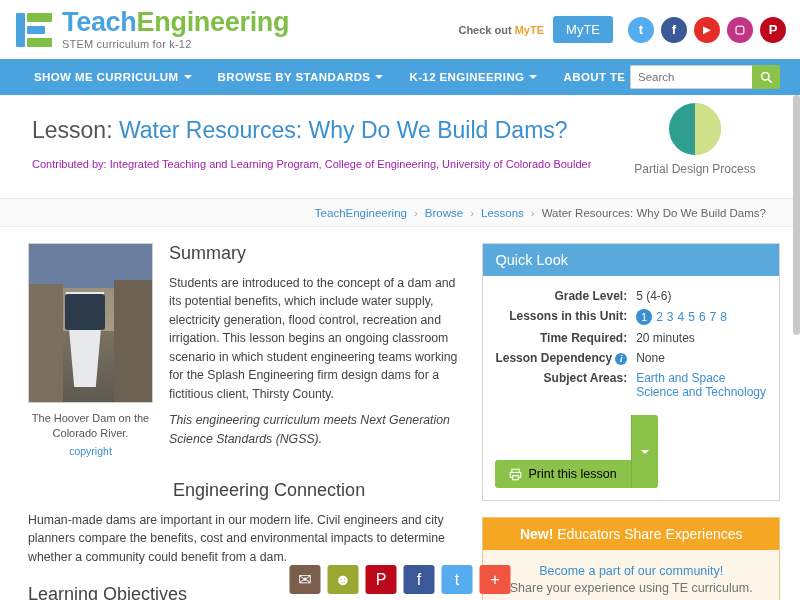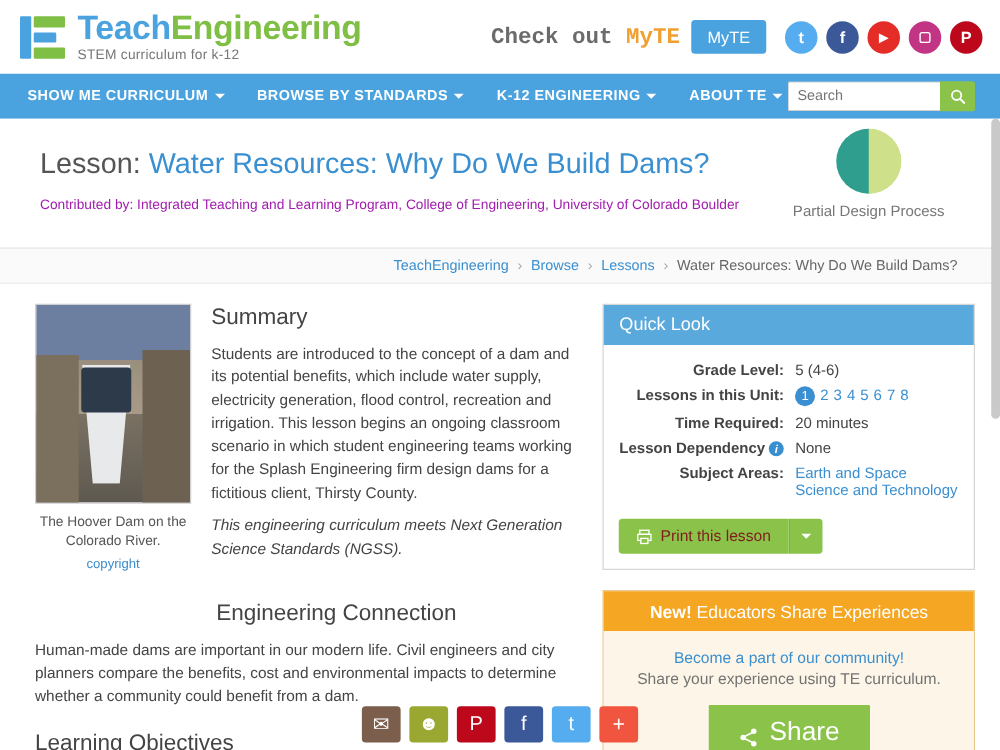--- a/index.html
+++ b/index.html
@@ -47,42 +47,42 @@
   .logo-title { font-size: 27px; font-weight: 600; letter-spacing: -0.3px; }
   .logo-title .teach { color: #4aa3df; }
   .logo-title .eng { color: #7fbf45; }
   .logo-sub { font-size: 11px; color: #777; margin-top: 3px; letter-spacing: 0.2px; }
 
   .header-right {
     position: absolute; right: 14px; top: 0; height: 59px;
     display: flex; align-items: center; gap: 9px;
   }
   .checkout {
-    font-size: 18px; color: #6b6b6b; font-weight: 600; font-family: Liberation Mono, monospace;
+    font-size: 11px; color: #6b6b6b; font-weight: 600;
   }
   .checkout .myte-word { color: #f0a030; }
   .myte-btn {
     background: #4aa3df; color: #fff; border: none;
     font-size: 13px; padding: 6px 13px; border-radius: 3px; cursor: pointer;
     font-family: "Liberation Sans", sans-serif;
   }
   .social { display: flex; gap: 7px; margin-left: 6px; }
   .soc {
     width: 26px; height: 26px; border-radius: 50%;
     display: flex; align-items: center; justify-content: center;
     color: #fff; font-size: 13px; font-weight: 700;
     cursor: pointer;
   }
 
   
   .navbar {
     height: 36px;
     background: #4aa3df;
     display: flex; align-items: center;
-    padding: 0 22px;
+    padding: 0 34px;
     position: relative;
   }
   .nav-item {
     color: #fff; font-size: 11.5px; font-weight: 700;
     letter-spacing: 0.4px;
     margin-right: 26px;
     cursor: pointer;
     display: flex; align-items: center; gap: 5px;
   }
   .caret {
@@ -238,24 +238,25 @@
   .unit-num { color: #3a8fd0; margin-right: 4px; cursor: pointer; font-size: 12px; }
   .link { color: #3a8fd0; cursor: pointer; }
   .info-i {
     display: inline-block; width: 12px; height: 12px; border-radius: 50%;
     background: #3a8fd0; color: #fff; font-size: 9px; line-height: 12px;
     text-align: center; font-style: italic; font-weight: 700;
     margin-left: 3px; cursor: pointer;
   }
   .print-row { margin-top: 13px; display: flex; }
   .print-btn {
-    background: #8bc34a; color: #7f1d1d; border: none;
+    background: #8bc34a; color: #000000; border: none;
     font-size: 12.5px; padding: 7px 14px; border-radius: 3px 0 0 3px;
     cursor: pointer; display: flex; align-items: center; gap: 6px;
     font-family: "Liberation Sans", sans-serif;
+    margin-top: 45px;
   }
   .print-caret {
     background: #8bc34a; color: #fff; border: none; border-left: 1px solid #7cb13f;
     padding: 7px 9px; border-radius: 0 3px 3px 0; cursor: pointer;
     display: flex; align-items: center;
   }
 
   
   .panel2 { margin-top: 16px; border: 1px solid #e8c98a; }
   .panel2-head {

